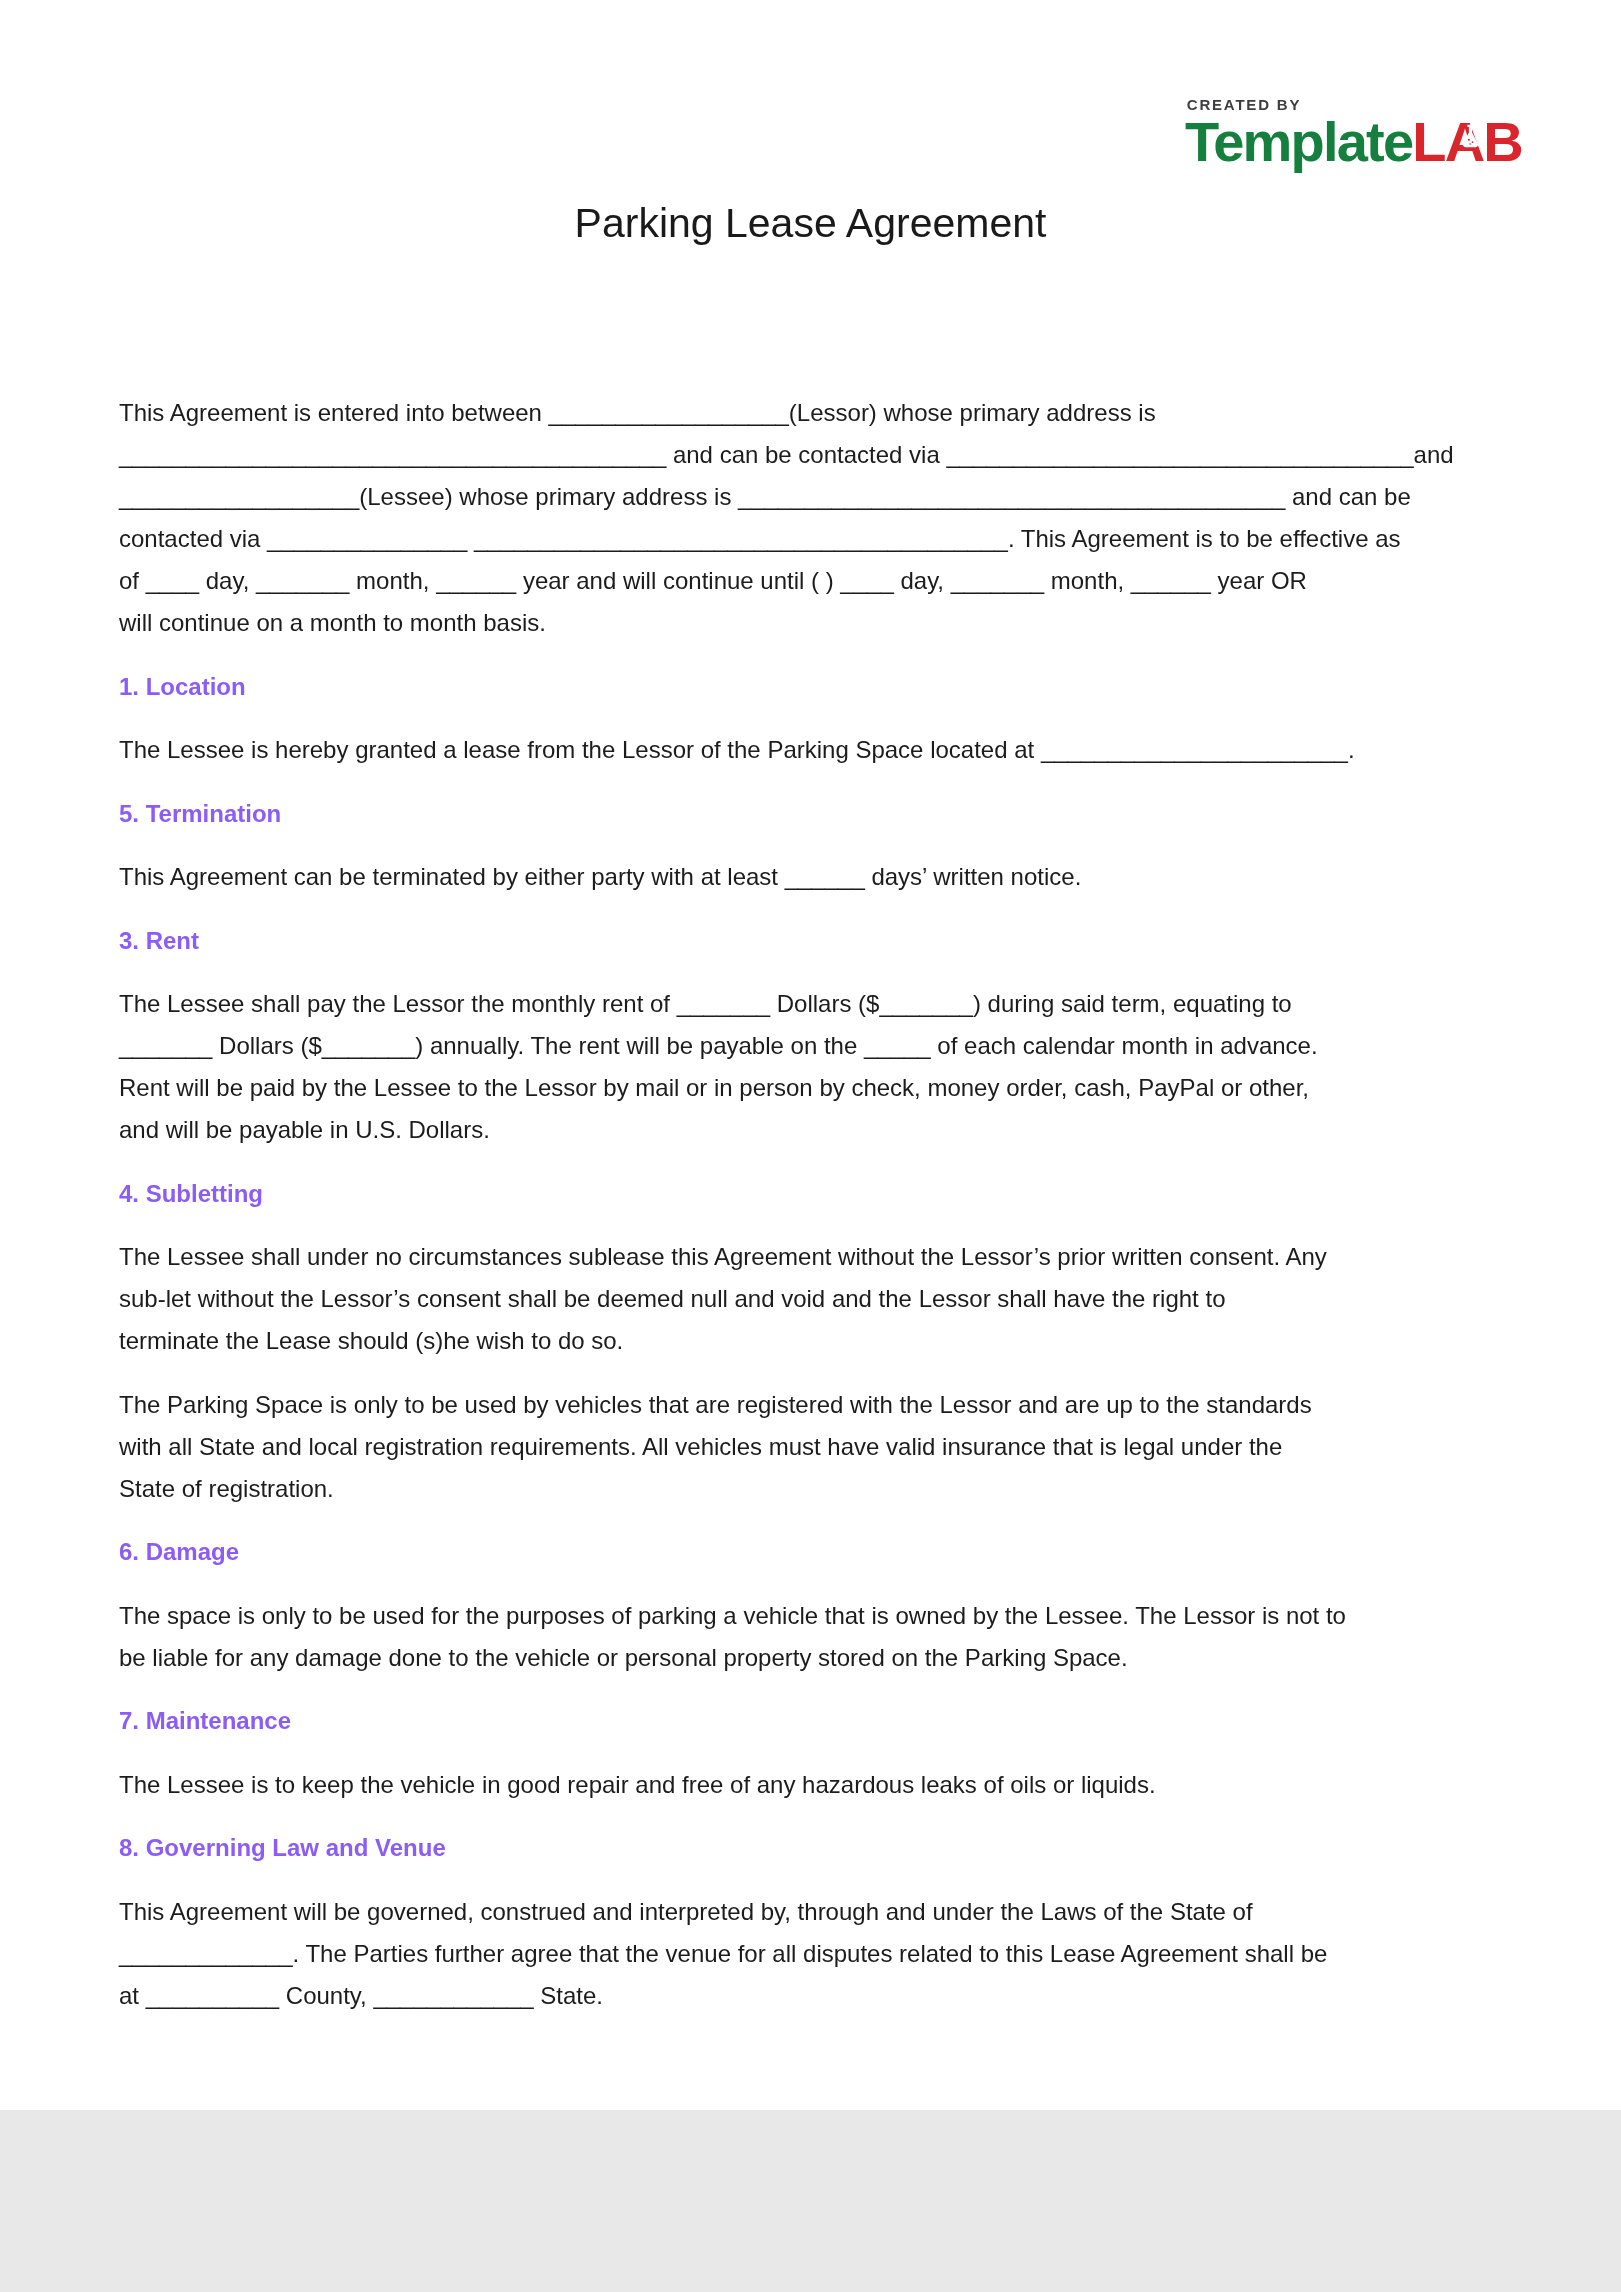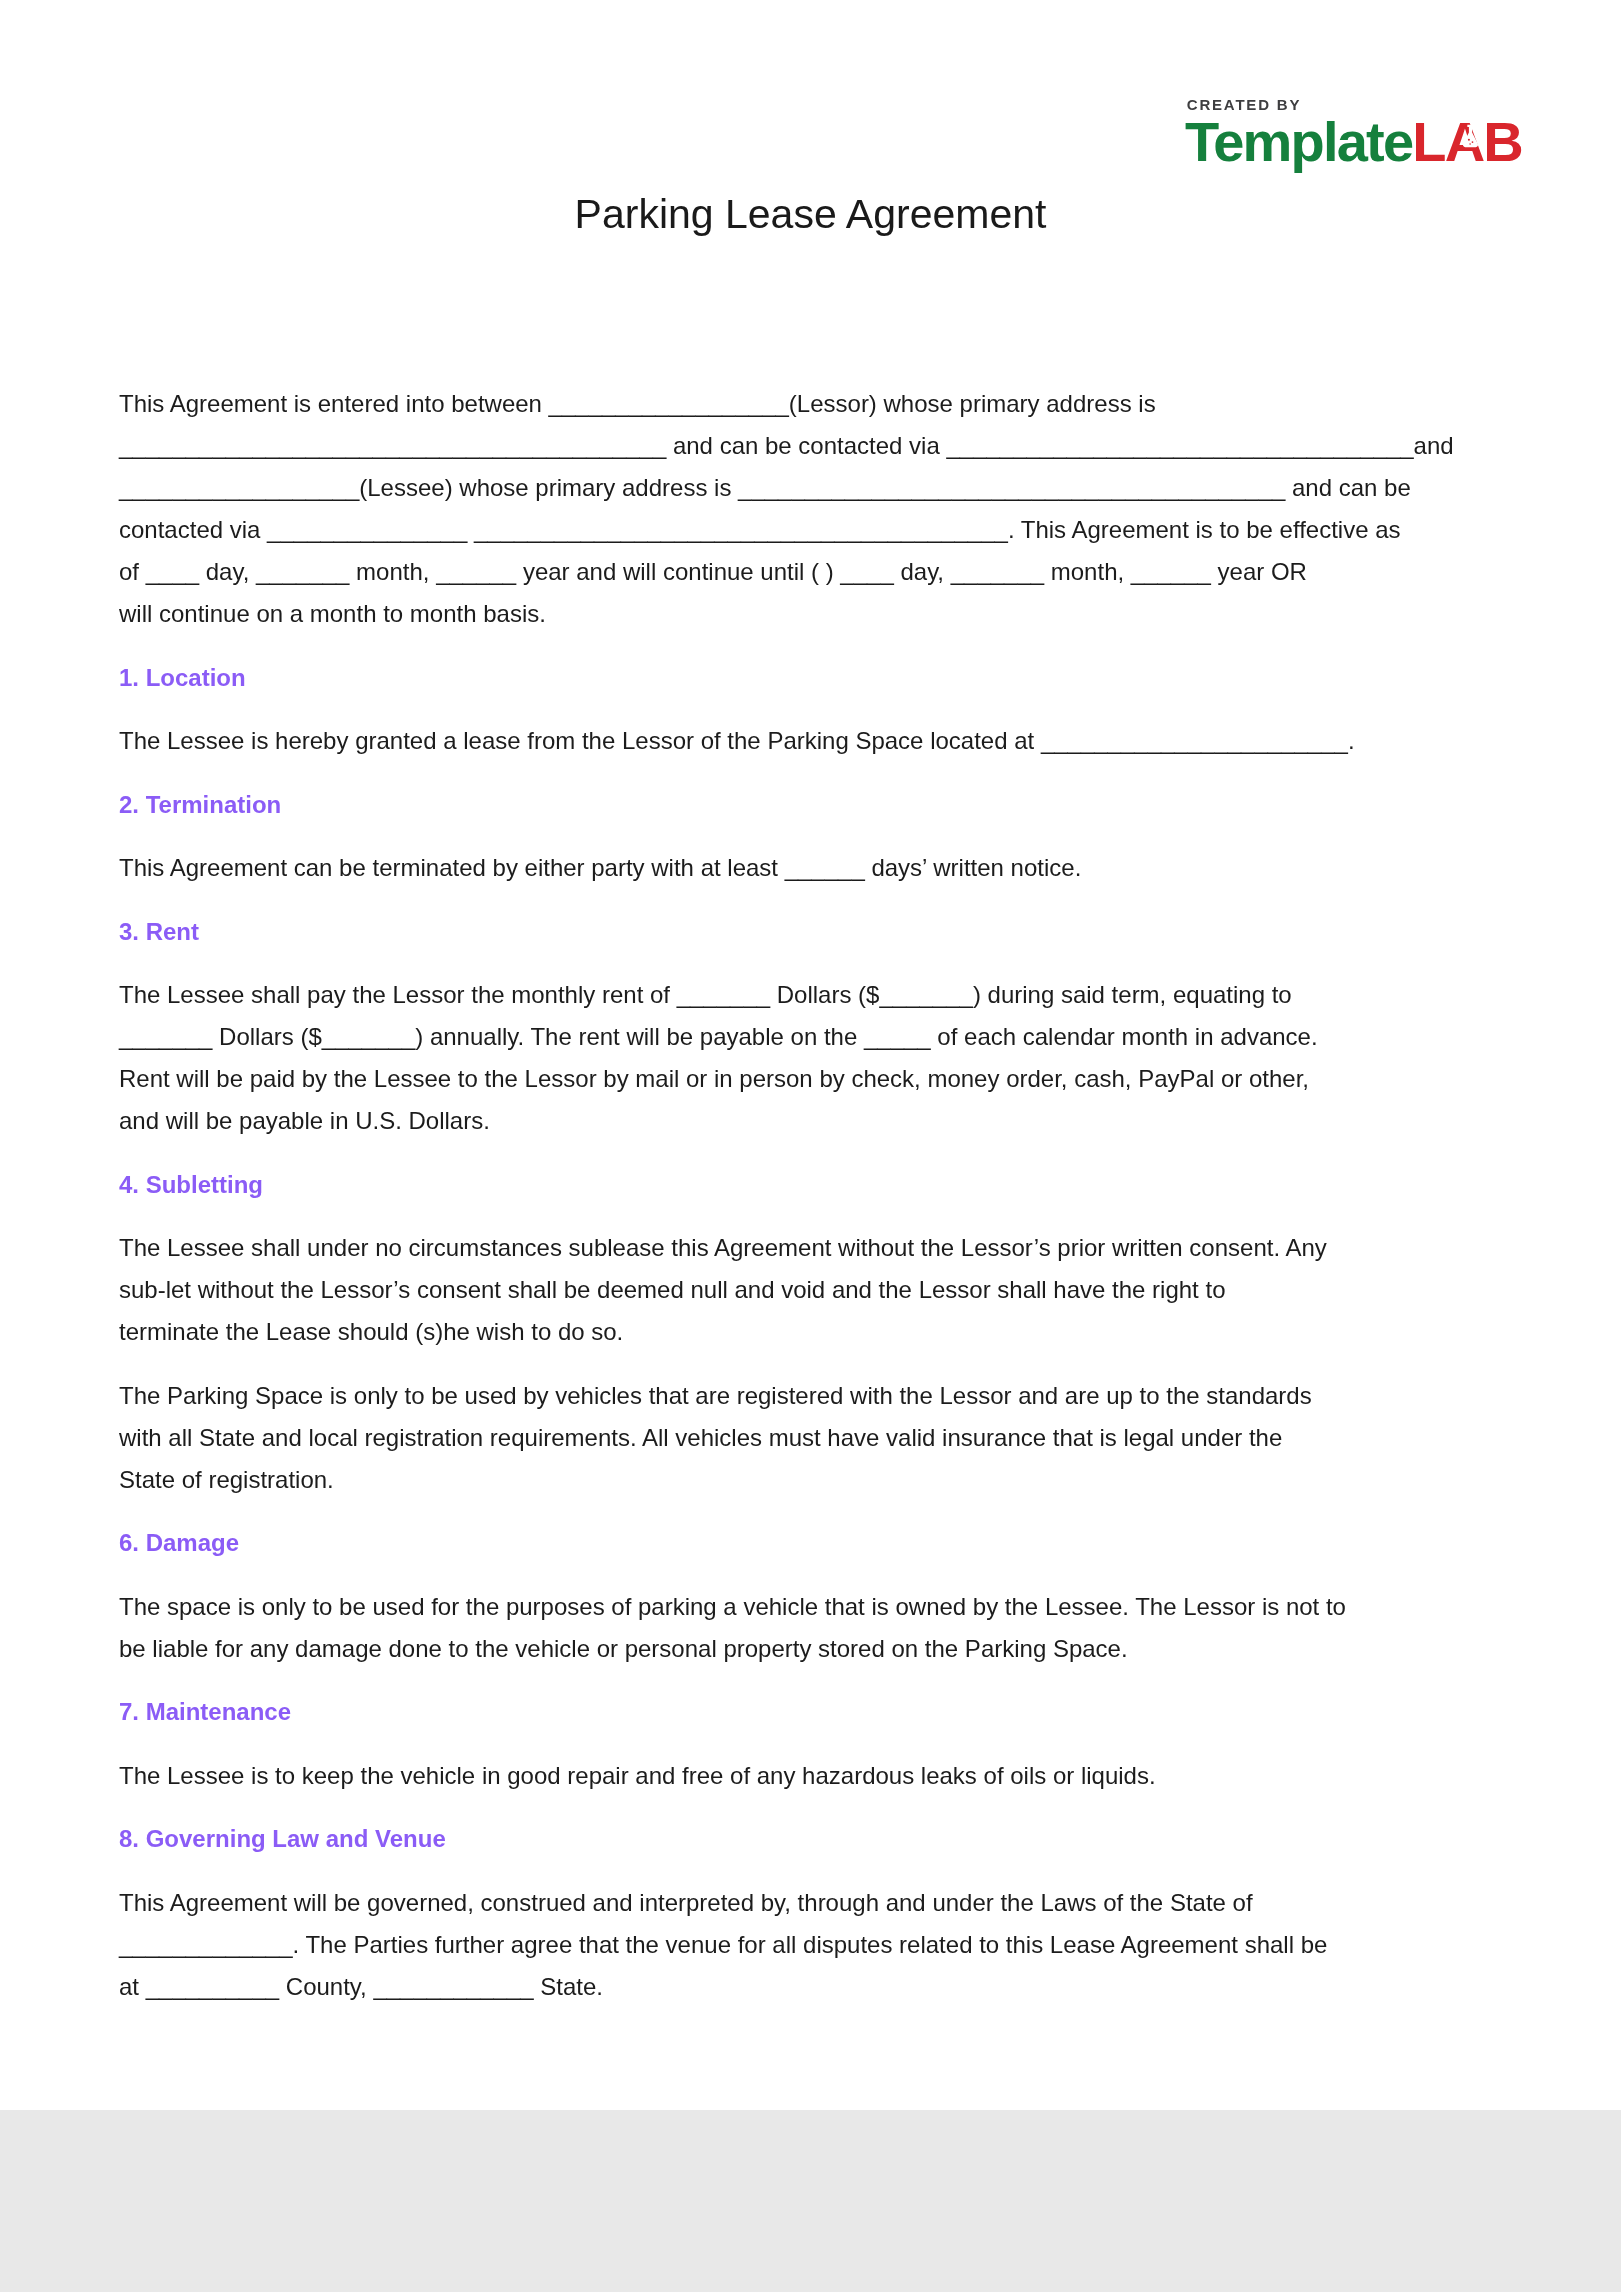--- a/index.html
+++ b/index.html
@@ -6,21 +6,21 @@
   .page {
     position: relative;
     width: 1621px;
     height: 2110px;
     margin: 0 auto;
     background: #ffffff;
     font-family: "Liberation Sans", sans-serif;
     color: #1c1c1c;
     overflow: hidden;
   }
-  .content { padding: 6px 119px; }
+  .content { padding: 15px 119px; }
 
   
   .logo {
     position: absolute;
     top: 97px;
     right: 99px;
     text-align: left;
     line-height: 1;
   }
   .created-by {
@@ -110,21 +110,21 @@
     <p class="doc-par">This Agreement is entered into between __________________(Lessor) whose primary address is
 _________________________________________ and can be contacted via ___________________________________and
 __________________(Lessee) whose primary address is _________________________________________ and can be
 contacted via _______________ ________________________________________. This Agreement is to be effective as
 of ____ day, _______ month, ______ year and will continue until ( ) ____ day, _______ month, ______ year OR
 will continue on a month to month basis.</p>
 
     <h2 class="doc-heading">1. Location</h2>
     <p class="doc-par">The Lessee is hereby granted a lease from the Lessor of the Parking Space located at _______________________.</p>
 
-    <h2 class="doc-heading">2. Termination</h2>
+    <h2 class="doc-heading">5. Termination</h2>
     <p class="doc-par">This Agreement can be terminated by either party with at least ______ days’ written notice.</p>
 
     <h2 class="doc-heading">3. Rent</h2>
     <p class="doc-par">The Lessee shall pay the Lessor the monthly rent of _______ Dollars ($_______) during said term, equating to
 _______ Dollars ($_______) annually. The rent will be payable on the _____ of each calendar month in advance.
 Rent will be paid by the Lessee to the Lessor by mail or in person by check, money order, cash, PayPal or other,
 and will be payable in U.S. Dollars.</p>
 
     <h2 class="doc-heading">4. Subletting</h2>
     <p class="doc-par">The Lessee shall under no circumstances sublease this Agreement without the Lessor’s prior written consent. Any

